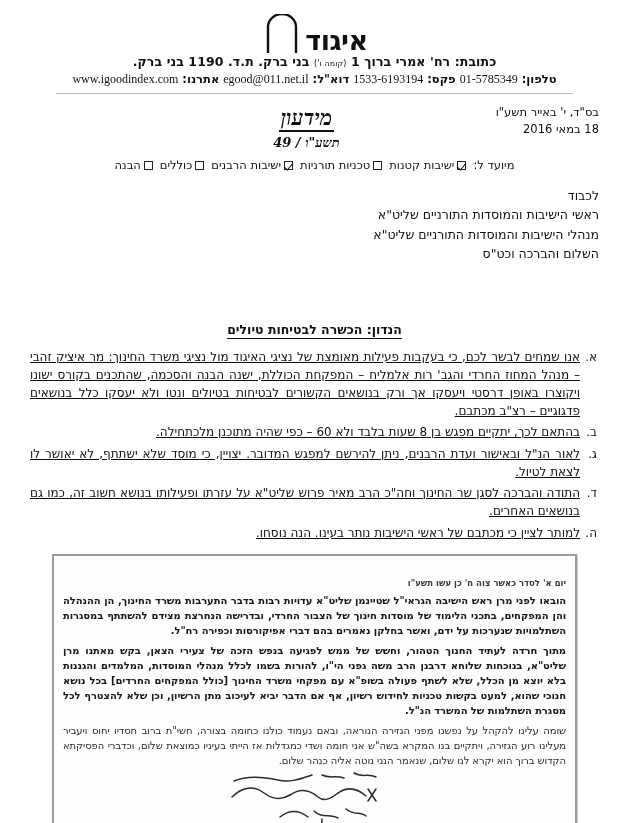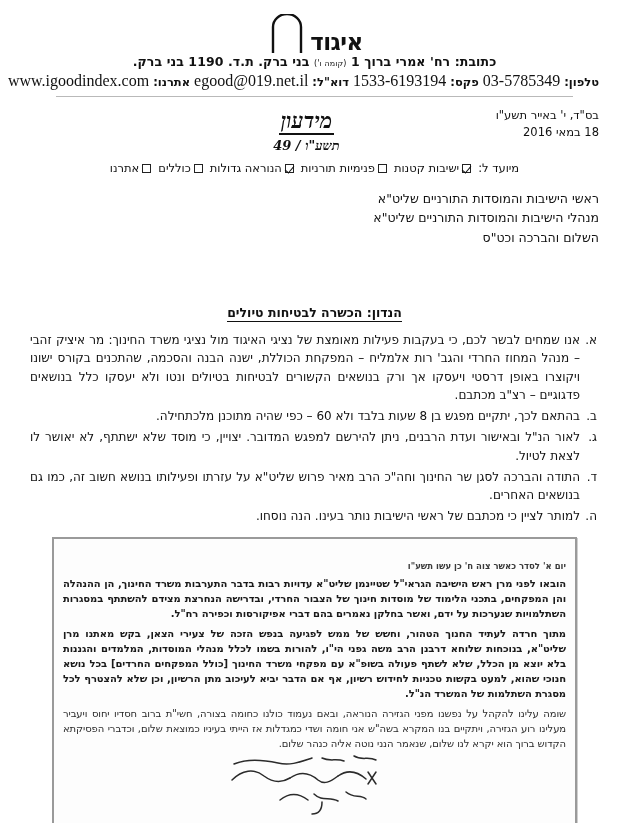--- a/index.html
+++ b/index.html
@@ -44,21 +44,21 @@
     flex: 0 0 auto;
   }
   .logo-mark .arch {
     position: absolute;
     left: 0;
     top: 0;
     width: 34px;
     height: 40px;
   }
   .org-word {
-    font-size: 23px;
+    font-size: 27px;
     font-weight: bold;
     letter-spacing: -0.5px;
     line-height: 1;
     margin-right: -4px;
   }
   .org-rest {
     font-size: 19px;
     font-weight: normal;
     line-height: 1.1;
     padding-bottom: 1px;
@@ -77,21 +77,21 @@
     font-size: 11.5px;
     font-weight: bold;
     margin-top: 3px;
     white-space: nowrap;
   }
   .contact-line .ltr {
     direction: ltr;
     unicode-bidi: embed;
     font-family: "Liberation Serif", "DejaVu Serif", serif;
     font-weight: normal;
-    font-size: 16px;
+    font-size: 12px;
   }
   .rule {
     margin: 6px 26px 0 26px;
     border-top: 1px solid #b9b9b9;
   }
 
   
   .meta {
     position: relative;
     margin: 10px 30px 0 30px;
@@ -210,20 +210,21 @@
   .body-marker {
     flex: 0 0 auto;
     width: 17px;
     text-align: right;
     font-size: 12px;
   }
   .body-text {
     flex: 1 1 auto;
     text-align: justify;
     text-align-last: right;
+    text-decoration: underline;
   }
 
   
   .quote-box {
     margin: 12px 52px 0 52px;
     border: 2px solid #9a9a9a;
     background: #fdfdfd;
     padding: 22px 9px 8px 9px;
     box-shadow: 1px 1px 0 #cfcfcf;
     position: relative;
@@ -286,25 +287,25 @@
     </div>
 
     <div class="addr-line">
       <span>כתובת: רח' אמרי ברוך 1</span>
       <span class="kuma">(קומה ו')</span>
       <span>בני ברק. ת.ד. 1190 בני ברק.</span>
     </div>
 
     <div class="contact-line">
       <span>טלפון:</span>
-      <span class="ltr">03-5785349</span>
+      <span class="ltr">01-5785349</span>
       <span>פקס:</span>
       <span class="ltr">1533-6193194</span>
       <span>דוא"ל:</span>
-      <span class="ltr">egood@019.net.il</span>
+      <span class="ltr">egood@011.net.il</span>
       <span>אתרנו:</span>
       <span class="ltr">www.igoodindex.com</span>
     </div>
 
     <div class="rule"></div>
   </div>
 
   <div class="meta">
     <div class="bsd">
       <div>בס"ד, י' באייר תשע"ו</div>
@@ -319,40 +320,41 @@
   <div class="audience">
     <span class="label">מיועד ל:</span>
 
     <span class="aud-item">
       <span class="cbox checked"></span>
       <span>ישיבות קטנות</span>
     </span>
 
     <span class="aud-item">
       <span class="cbox"></span>
-      <span>פנימיות תורניות</span>
+      <span>טכניות תורניות</span>
     </span>
 
     <span class="aud-item">
       <span class="cbox checked"></span>
-      <span>הנוראה גדולות</span>
+      <span>ישיבות הרבנים</span>
     </span>
 
     <span class="aud-item">
       <span class="cbox"></span>
       <span>כוללים</span>
     </span>
 
     <span class="aud-item">
       <span class="cbox"></span>
-      <span>אתרנו</span>
+      <span>הבנה</span>
     </span>
   </div>
 
   <div class="addressee">
+    <div>לכבוד</div>
     <div>ראשי הישיבות והמוסדות התורניים שליט"א</div>
     <div>מנהלי הישיבות והמוסדות התורניים שליט"א</div>
     <div>השלום והברכה וכט"ס</div>
   </div>
 
   <div class="subject-wrap">
     <span class="subject">הנדון: הכשרה לבטיחות טיולים</span>
   </div>
 
   <div class="body-list">

